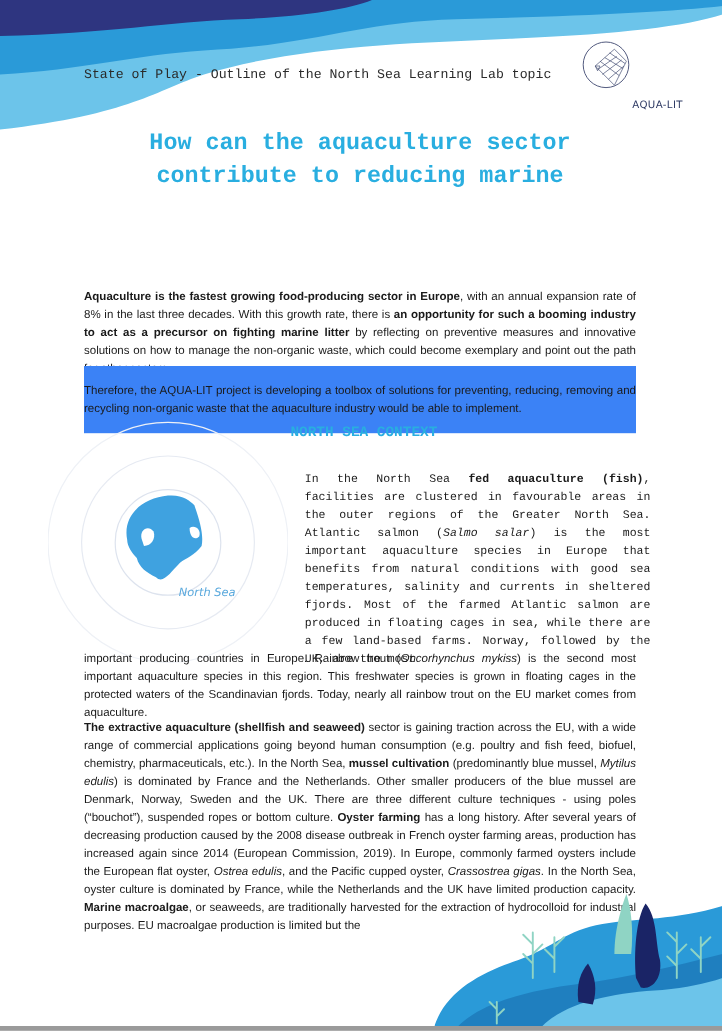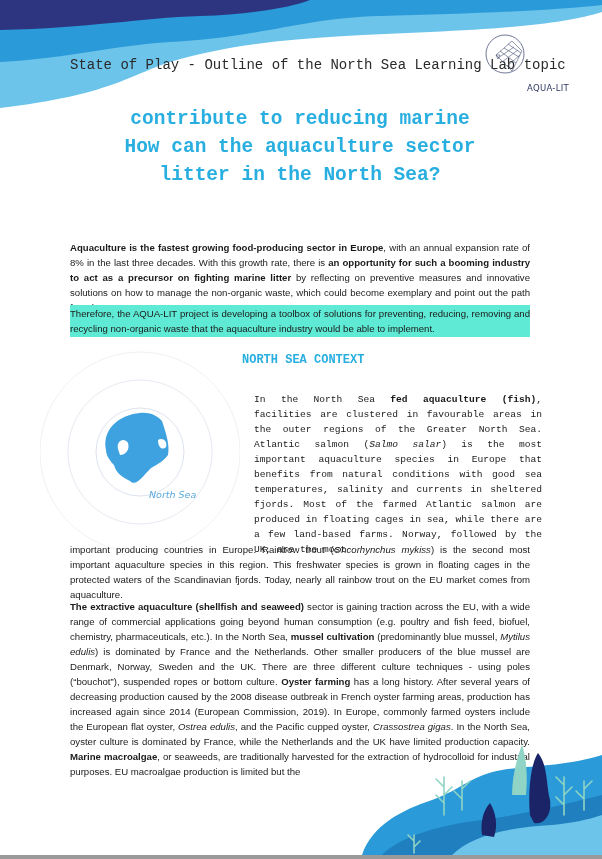--- a/index.html
+++ b/index.html
@@ -10,39 +10,39 @@
     color: #1a1a1a;
   }
   .bottom-bar {
     position: absolute; left: 0; bottom: 0; width: 602px; height: 4px; background: #9a9a9a;
   }
   .waves-top { position: absolute; left: 0; top: 0; width: 602px; height: 120px; }
   .waves-bottom { position: absolute; right: 0; bottom: 4px; width: 240px; height: 140px; }
   .header-line {
     position: absolute; left: 70px; top: 57px;
     font-family: "Liberation Mono", "DejaVu Sans Mono", monospace;
-    font-size: 14px; color: #2a2a2a; letter-spacing: 0;
+    font-size: 11px; color: #2a2a2a; letter-spacing: 0;
   }
   .logo { position: absolute; left: 484px; top: 33px; width: 46px; height: 46px; }
   .logo-text {
     position: absolute; left: 482px; top: 83px; width: 52px; text-align: center;
     font-family: "DejaVu Sans", sans-serif; font-size: 8.5px; color: #2e3a64; letter-spacing: 0.3px; margin-left: 40px;
   }
   .title {
     position: absolute; left: 70px; top: 105px; width: 460px; text-align: center;
     font-family: "Liberation Mono", "DejaVu Sans Mono", monospace;
     font-weight: bold; font-size: 19.5px; line-height: 28px; color: #29aee0;
   }
   .para {
     position: absolute; left: 70px; width: 460px;
     font-size: 9.6px; line-height: 15px; text-align: justify; color: #1a1a1a;
   }
   .para b { font-weight: bold; }
   .p-intro { top: 227px; margin-top: 13px; }
-  .p-highlight { top: 305px; background: #5eead4; padding: 1px 0; }
+  .p-highlight { top: 305px; background: #3b82f6; padding: 13px 0; }
   .section-heading {
     position: absolute; left: 242px; top: 353px;
     font-family: "Liberation Mono", "DejaVu Sans Mono", monospace;
     font-weight: bold; font-size: 12px; color: #29aee0;
   }
   .p-nsc-right { left: 254px; width: 288px; top: 392px; font-family: Liberation Mono, monospace; }
   .p-nsc-full { top: 542px; }
   .p-extractive { top: 599px; }
   .circles { position: absolute; left: 40px; top: 345px; width: 200px; height: 220px; }
   .map-label {
@@ -70,23 +70,22 @@
       <path d="M24,11 L37,20"></path>
     <path d="M14,25 L30,14"></path>
       <path d="M18,29 L34,17"></path>
       <path d="M23,33 L36,22"></path>
     <path d="M12,22 L16,22 L14,26 Z"></path>
   </g>
 </svg>
 <div class="logo-text">AQUA-LIT</div>
 
 <div class="title">
+  <div>How can the aquaculture sector</div>
   <div>contribute to reducing marine</div>
-  <div>How can the aquaculture sector</div>
-  <div>litter in the North Sea?</div>
 </div>
 
 <div class="para p-intro"><b>Aquaculture is the fastest growing food-producing sector in Europe</b><span>, with an annual expansion rate of 8% in the last three decades. With this growth rate, there is </span><b>an opportunity for such a booming industry to act as a precursor on fighting marine litter</b><span> by reflecting on preventive measures and innovative solutions on how to manage the non-organic waste, which could become exemplary and point out the path for other sectors.</span></div>
 
 <div class="para p-highlight">Therefore, the AQUA-LIT project is developing a toolbox of solutions for preventing, reducing, removing and recycling non-organic waste that the aquaculture industry would be able to implement.</div>
 
 <svg class="circles" viewBox="0 0 200 220">
   <circle cx="100" cy="107" r="100" fill="none" stroke="#eef1f6" stroke-width="1"></circle>
   <circle cx="100" cy="107" r="72" fill="none" stroke="#e6eaf2" stroke-width="1"></circle>
   <circle cx="100" cy="107" r="44" fill="none" stroke="#dde3ee" stroke-width="1"></circle>

